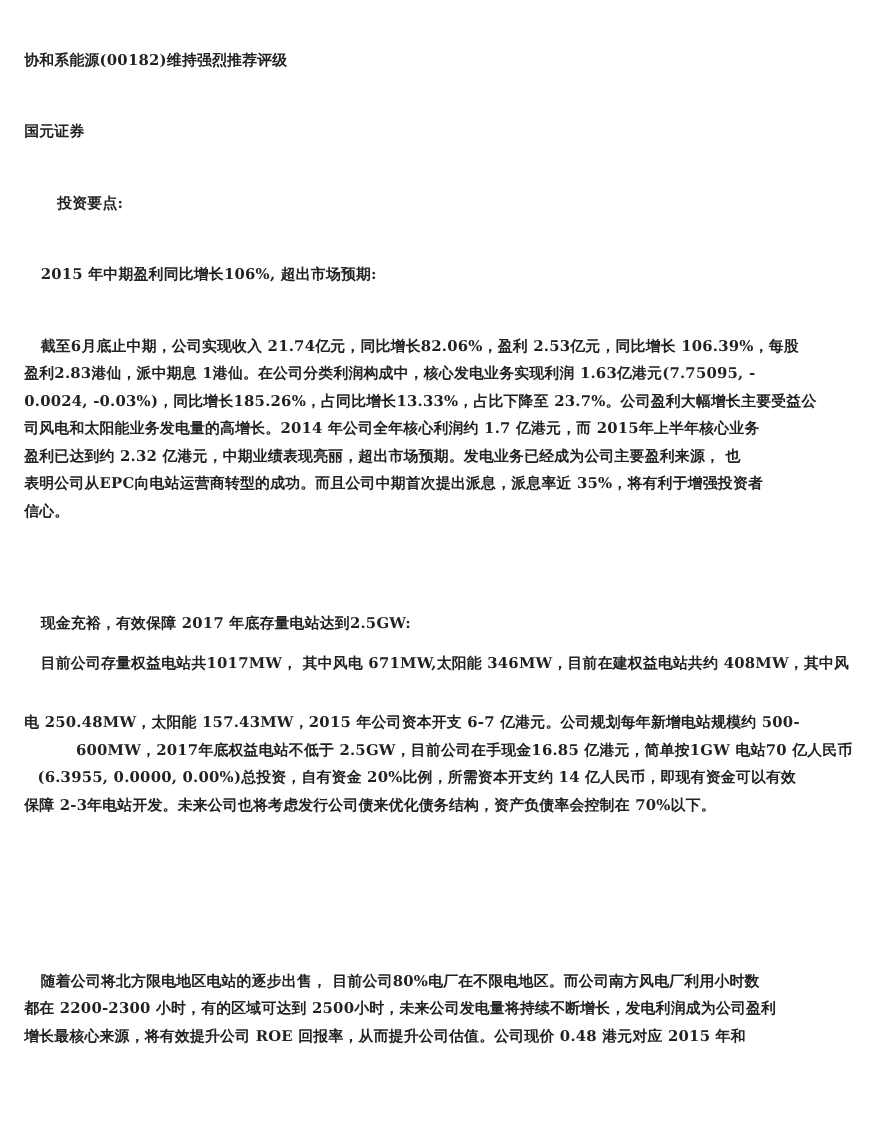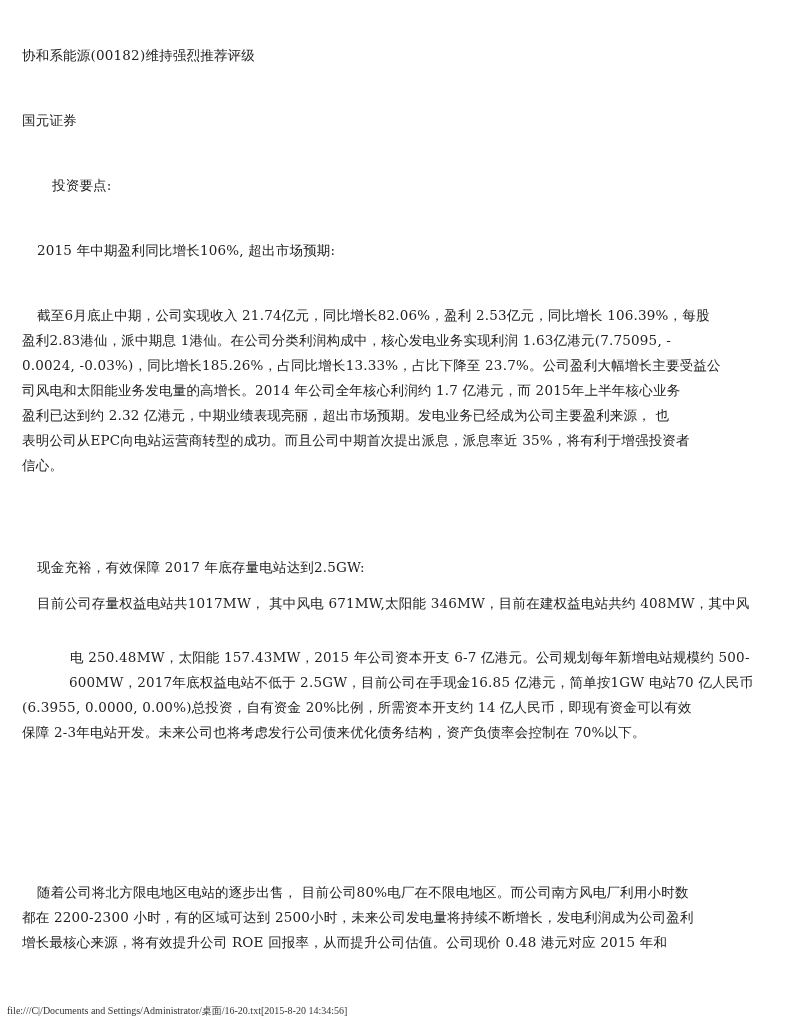--- a/index.html
+++ b/index.html
@@ -14,20 +14,21 @@
       overflow: hidden;
       font-family: "DejaVu Serif", "Liberation Serif", serif;
       color: #222222;
     }
     .page {
       position: absolute;
       left: 0;
       top: 0;
       width: 761px;
       height: 1024px;
+      font-weight: bold;
     }
     .line {
       position: absolute;
       left: 22px;
       font-size: 13.5px;
       line-height: 18px;
       white-space: nowrap;
       letter-spacing: 0.2px;
     }
     .indent1 { left: 37px; text-align: center; }
@@ -59,24 +60,23 @@
   <div class="line" style="top:331px;">盈利2.83港仙，派中期息 1港仙。在公司分类利润构成中，核心发电业务实现利润 1.63亿港元(7.75095, -</div>
   <div class="line" style="top:356px;">0.0024, -0.03%)，同比增长185.26%，占同比增长13.33%，占比下降至 23.7%。公司盈利大幅增长主要受益公</div>
   <div class="line" style="top:381px;">司风电和太阳能业务发电量的高增长。2014 年公司全年核心利润约 1.7 亿港元，而 2015年上半年核心业务</div>
   <div class="line" style="top:406px;">盈利已达到约 2.32 亿港元，中期业绩表现亮丽，超出市场预期。发电业务已经成为公司主要盈利来源，  也</div>
   <div class="line" style="top:431px;">表明公司从EPC向电站运营商转型的成功。而且公司中期首次提出派息，派息率近 35%，将有利于增强投资者</div>
   <div class="line" style="top:456px;">信心。</div>
 
   <div class="line indent1" style="top:558px;">现金充裕，有效保障 2017 年底存量电站达到2.5GW:</div>
 
   <div class="line indent1" style="top:594px;">目前公司存量权益电站共1017MW，  其中风电 671MW,太阳能 346MW，目前在建权益电站共约 408MW，其中风</div>
-  <div class="line" style="top:648px;margin-left:48px;">电 250.48MW，太阳能 157.43MW，2015 年公司资本开支 6-7 亿港元。公司规划每年新增电站规模约 500-</div>
+  <div class="line" style="top:648px;">电 250.48MW，太阳能 157.43MW，2015 年公司资本开支 6-7 亿港元。公司规划每年新增电站规模约 500-</div>
   <div class="line" style="top:673px;margin-left:47px;">600MW，2017年底权益电站不低于 2.5GW，目前公司在手现金16.85 亿港元，简单按1GW 电站70 亿人民币</div>
-  <div class="line" style="top:698px;">(6.3955, 0.0000, 0.00%)总投资，自有资金 20%比例，所需资本开支约 14 亿人民币，即现有资金可以有效</div>
+  <div class="line" style="top:698px;margin-left:12px;">(6.3955, 0.0000, 0.00%)总投资，自有资金 20%比例，所需资本开支约 14 亿人民币，即现有资金可以有效</div>
   <div class="line" style="top:723px;">保障 2-3年电站开发。未来公司也将考虑发行公司债来优化债务结构，资产负债率会控制在 70%以下。</div>
 
 
   <div class="line indent1" style="top:883px;">随着公司将北方限电地区电站的逐步出售，  目前公司80%电厂在不限电地区。而公司南方风电厂利用小时数</div>
   <div class="line" style="top:908px;">都在 2200-2300 小时，有的区域可达到 2500小时，未来公司发电量将持续不断增长，发电利润成为公司盈利</div>
   <div class="line" style="top:933px;">增长最核心来源，将有效提升公司 ROE 回报率，从而提升公司估值。公司现价 0.48 港元对应 2015 年和</div>
 
-  <div class="footer">file:///C|/Documents and Settings/Administrator/桌面/16-20.txt[2015-8-20 14:34:56]</div>
 </div>
 
 </body></html>

